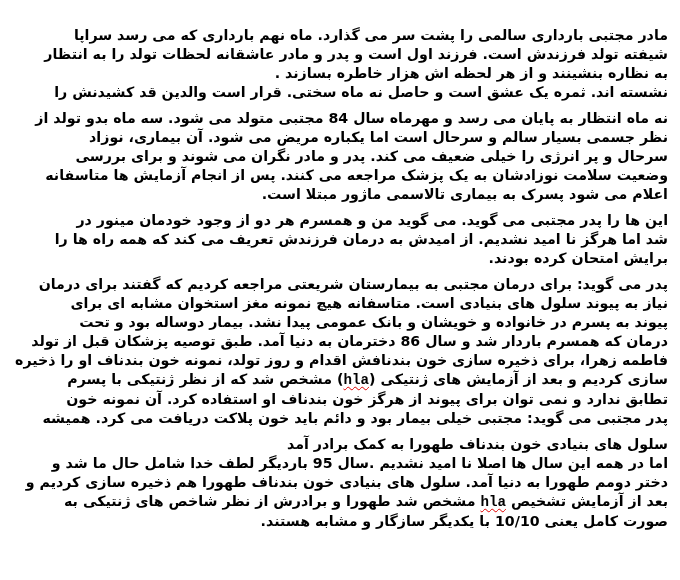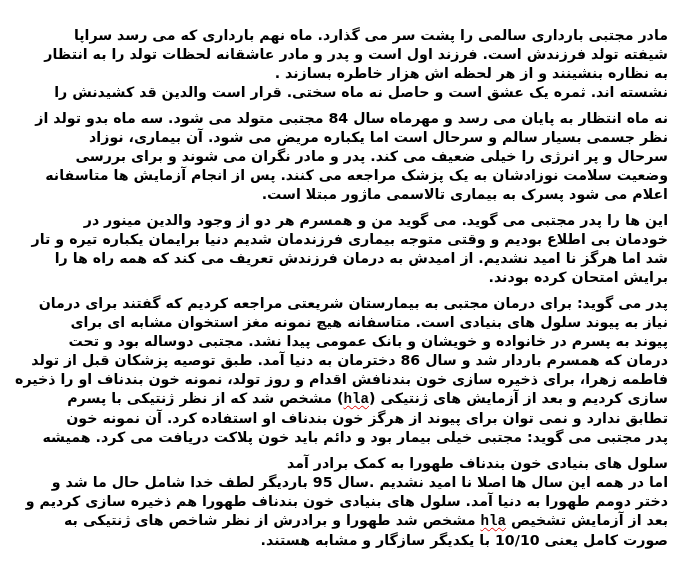--- a/index.html
+++ b/index.html
@@ -59,30 +59,29 @@
 
   <div class="para">
     <span class="line">نه ماه انتظار به پایان می رسد و مهرماه سال 84 مجتبی متولد می شود. سه ماه بدو تولد از</span>
     <span class="line">نظر جسمی بسیار سالم و سرحال  است اما یکباره مریض می شود. آن بیماری، نوزاد</span>
     <span class="line">سرحال و پر انرژی را خیلی ضعیف می کند. پدر و مادر نگران می شوند و برای بررسی</span>
     <span class="line">وضعیت سلامت نوزادشان به یک پزشک مراجعه می کنند. پس از انجام آزمایش ها متاسفانه</span>
     <span class="line">اعلام می شود پسرک به بیماری تالاسمی ماژور مبتلا است.</span>
   </div>
 
   <div class="para">
-    <span class="line">این ها را پدر مجتبی می گوید. می گوید من و همسرم هر دو از وجود والدین مینور در</span>
-    <span class="line">خودمان بی اطلاع بودیم و وقتی متوجه بیماری فرزندمان شدیم دنیا برایمان یکباره تیره و تار</span>
+    <span class="line">این ها را پدر مجتبی می گوید. می گوید من و همسرم هر دو از وجود خودمان مینور در</span>
     <span class="line">شد اما هرگز نا امید نشدیم.  از امیدش به درمان فرزندش تعریف می کند که همه راه ها را</span>
     <span class="line">برایش امتحان کرده بودند.</span>
   </div>
 
   <div class="para">
     <span class="line">پدر می گوید: برای درمان مجتبی به بیمارستان شریعتی مراجعه کردیم که گفتند برای درمان</span>
     <span class="line">نیاز به پیوند سلول های بنیادی است. متاسفانه هیچ نمونه مغز استخوان مشابه ای برای</span>
-    <span class="line">پیوند به پسرم در خانواده و خویشان و بانک عمومی پیدا نشد. مجتبی دوساله بود و تحت</span>
+    <span class="line">پیوند به پسرم در خانواده و خویشان و بانک عمومی پیدا نشد. بیمار دوساله بود و تحت</span>
     <span class="line">درمان که همسرم باردار شد و سال 86 دخترمان به دنیا آمد. طبق توصیه پزشکان قبل از تولد</span>
     <span class="line">فاطمه زهرا، برای ذخیره سازی خون بندنافش اقدام و روز تولد، نمونه خون بندناف او را ذخیره</span>
     <span class="line"><span>سازی کردیم و بعد از آزمایش های ژنتیکی (</span><span class="ltr spell">hla</span><span>) مشخص شد که از نظر ژنتیکی با پسرم</span></span>
     <span class="line">تطابق ندارد و نمی توان برای پیوند از هرگز خون بندناف او استفاده کرد. آن نمونه خون</span>
     <span class="line">پدر مجتبی می گوید: مجتبی خیلی بیمار بود و دائم باید خون  پلاکت دریافت می کرد. همیشه</span>
   </div>
 
   <div class="para">
     <span class="line">سلول های بنیادی خون بندناف طهورا به کمک برادر آمد</span>
     <span class="line">اما در همه این سال ها اصلا نا امید نشدیم .سال 95 باردیگر لطف خدا شامل حال ما شد و</span>

